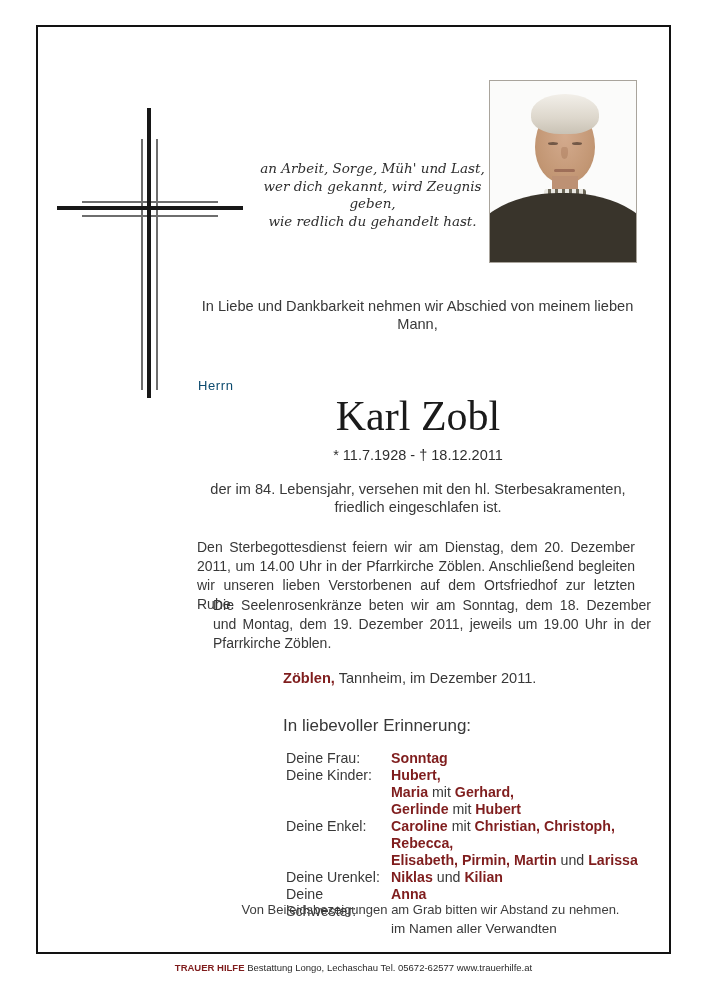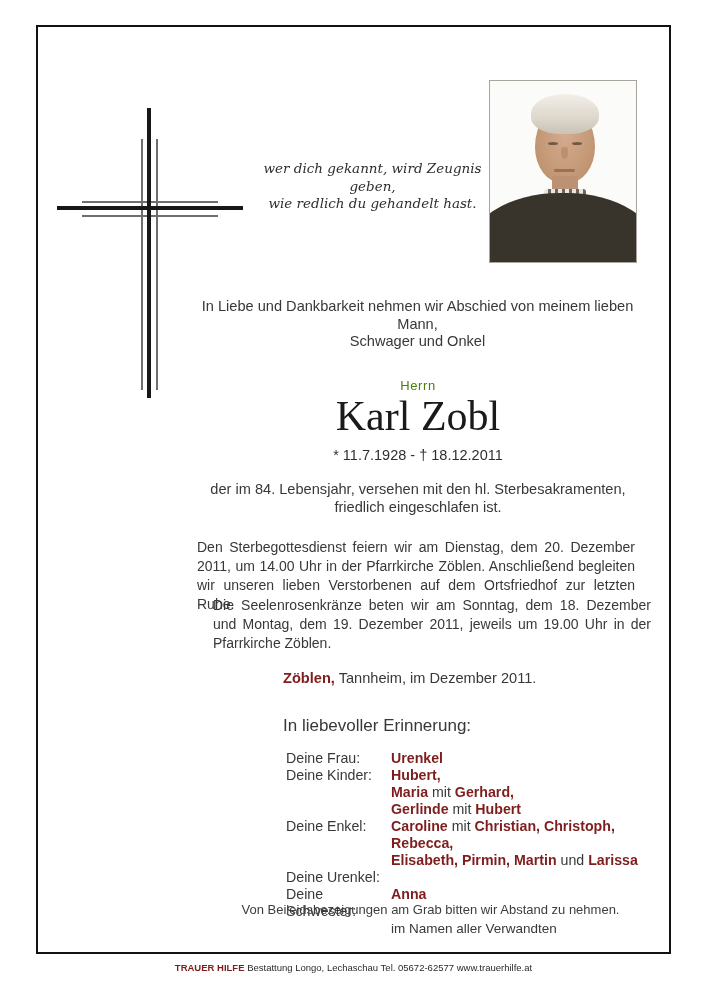--- a/index.html
+++ b/index.html
@@ -43,22 +43,22 @@
     background:repeating-linear-gradient(90deg,#e9e7e1 0 4px,#6b6657 4px 7px);border-radius:3px;}
   .p-sweater{position:absolute;left:-22px;top:112px;width:190px;height:85px;
     background:#39342b;border-radius:48% 48% 0 0 / 68% 68% 0 0;}
   
   .abs{position:absolute;}
   .poem{left:250px;top:160px;width:245px;text-align:center;
     font-family:"DejaVu Serif",serif;font-style:italic;
     font-size:13.5px;line-height:17.5px;color:#2e2e2e;}
   .intro{left:180px;top:298px;width:475px;text-align:center;
     font-size:14.6px;line-height:17.6px;}
-  .salutation{left:198px;top:378px;width:440px;text-align:center;
-    font-size:13px;letter-spacing:.6px;color:#4d7c0f;}
+  .salutation{left:198px;top:378px;width:440px;
+    font-size:13px;letter-spacing:.6px;color:#0c4a6e;}
   .name{left:198px;top:392px;width:440px;text-align:center;
     font-family:"Liberation Serif",serif;font-size:42px;line-height:48px;color:#1a1a1a;}
   .dates{left:198px;top:447px;width:440px;text-align:center;font-size:14.5px;color:#2f2f2f;}
   .age{left:198px;top:481px;width:440px;text-align:center;font-size:14.6px;line-height:17.6px;}
   .para{left:197px;width:438px;text-align:justify;font-size:14px;line-height:19px;}
   .para1{top:538px;}
   .para2{top:596px;margin-left:16px;}
   .place{left:283px;top:670px;font-size:14.6px;}
   .memory-heading{left:283px;top:716px;font-size:17px;}
   .family{left:286px;top:750px;width:370px;font-size:14.2px;line-height:17px;}
@@ -92,27 +92,27 @@
     <div class="p-eye left"></div>
     <div class="p-eye right"></div>
     <div class="p-nose"></div>
     <div class="p-mouth"></div>
     <div class="p-neck"></div>
     <div class="p-collar"></div>
     <div class="p-sweater"></div>
   </div>
 
   <div class="abs poem">
+    <div>an Arbeit, Sorge, Müh' und Last,</div>
     <div>wer dich gekannt, wird Zeugnis geben,</div>
     <div>wie redlich du gehandelt hast.</div>
   </div>
 
   <div class="abs intro">
     <div>In Liebe und Dankbarkeit nehmen wir Abschied von meinem lieben Mann,</div>
-    <div>Schwager und Onkel</div>
   </div>
 
   <div class="abs salutation">Herrn</div>
 
   <div class="abs name">Karl Zobl</div>
 
   <div class="abs dates">* 11.7.1928 - † 18.12.2011</div>
 
   <div class="abs age">
     <div>der im 84. Lebensjahr, versehen mit den hl. Sterbesakramenten,</div>
@@ -125,39 +125,40 @@
 
   <div class="abs place">
     <b>Zöblen,</b><span> Tannheim, im Dezember 2011.</span>
   </div>
 
   <div class="abs memory-heading">In liebevoller Erinnerung:</div>
 
   <div class="abs family">
     <div class="fam-row">
       <span class="fam-label">Deine Frau:</span>
-      <span class="fam-value"><b>Urenkel</b></span>
+      <span class="fam-value"><b>Sonntag</b></span>
     </div>
     <div class="fam-row">
       <span class="fam-label">Deine Kinder:</span>
       <span class="fam-value">
         <div><b>Hubert,</b></div>
         <div><b>Maria</b><span> mit </span><b>Gerhard,</b></div>
         <div><b>Gerlinde</b><span> mit </span><b>Hubert</b></div>
       </span>
     </div>
     <div class="fam-row">
       <span class="fam-label">Deine Enkel:</span>
       <span class="fam-value">
         <div><b>Caroline</b><span> mit </span><b>Christian, Christoph, Rebecca,</b></div>
         <div><b>Elisabeth, Pirmin, Martin</b><span> und </span><b>Larissa</b></div>
       </span>
     </div>
     <div class="fam-row">
       <span class="fam-label">Deine Urenkel:</span>
+      <span class="fam-value"><b>Niklas</b><span> und </span><b>Kilian</b></span>
     </div>
     <div class="fam-row">
       <span class="fam-label">Deine Schwester:</span>
       <span class="fam-value"><b>Anna</b></span>
     </div>
     <div class="fam-row">
       <span class="fam-label"></span>
       <span class="fam-value in-namen">im Namen aller Verwandten</span>
     </div>
   </div>

